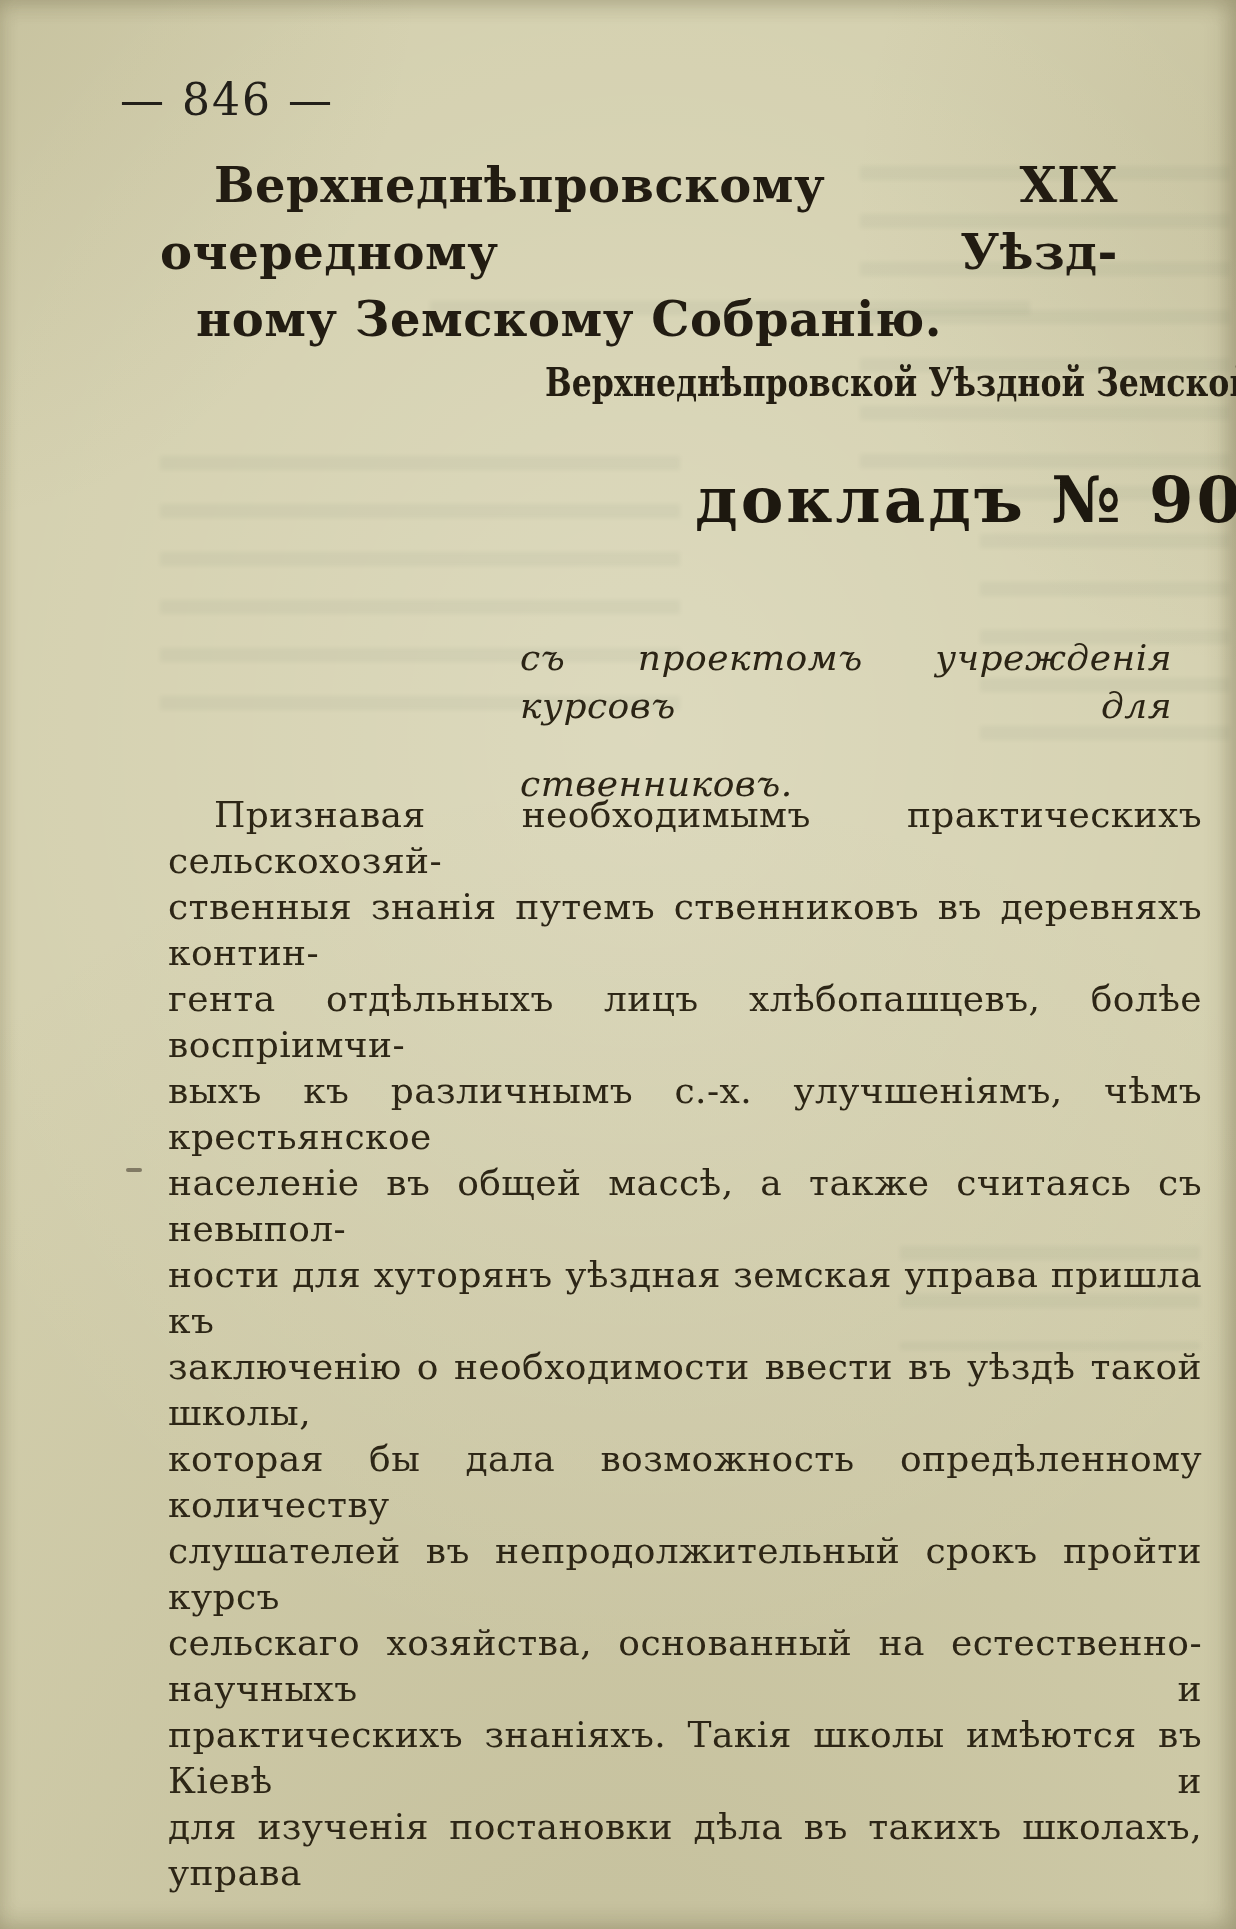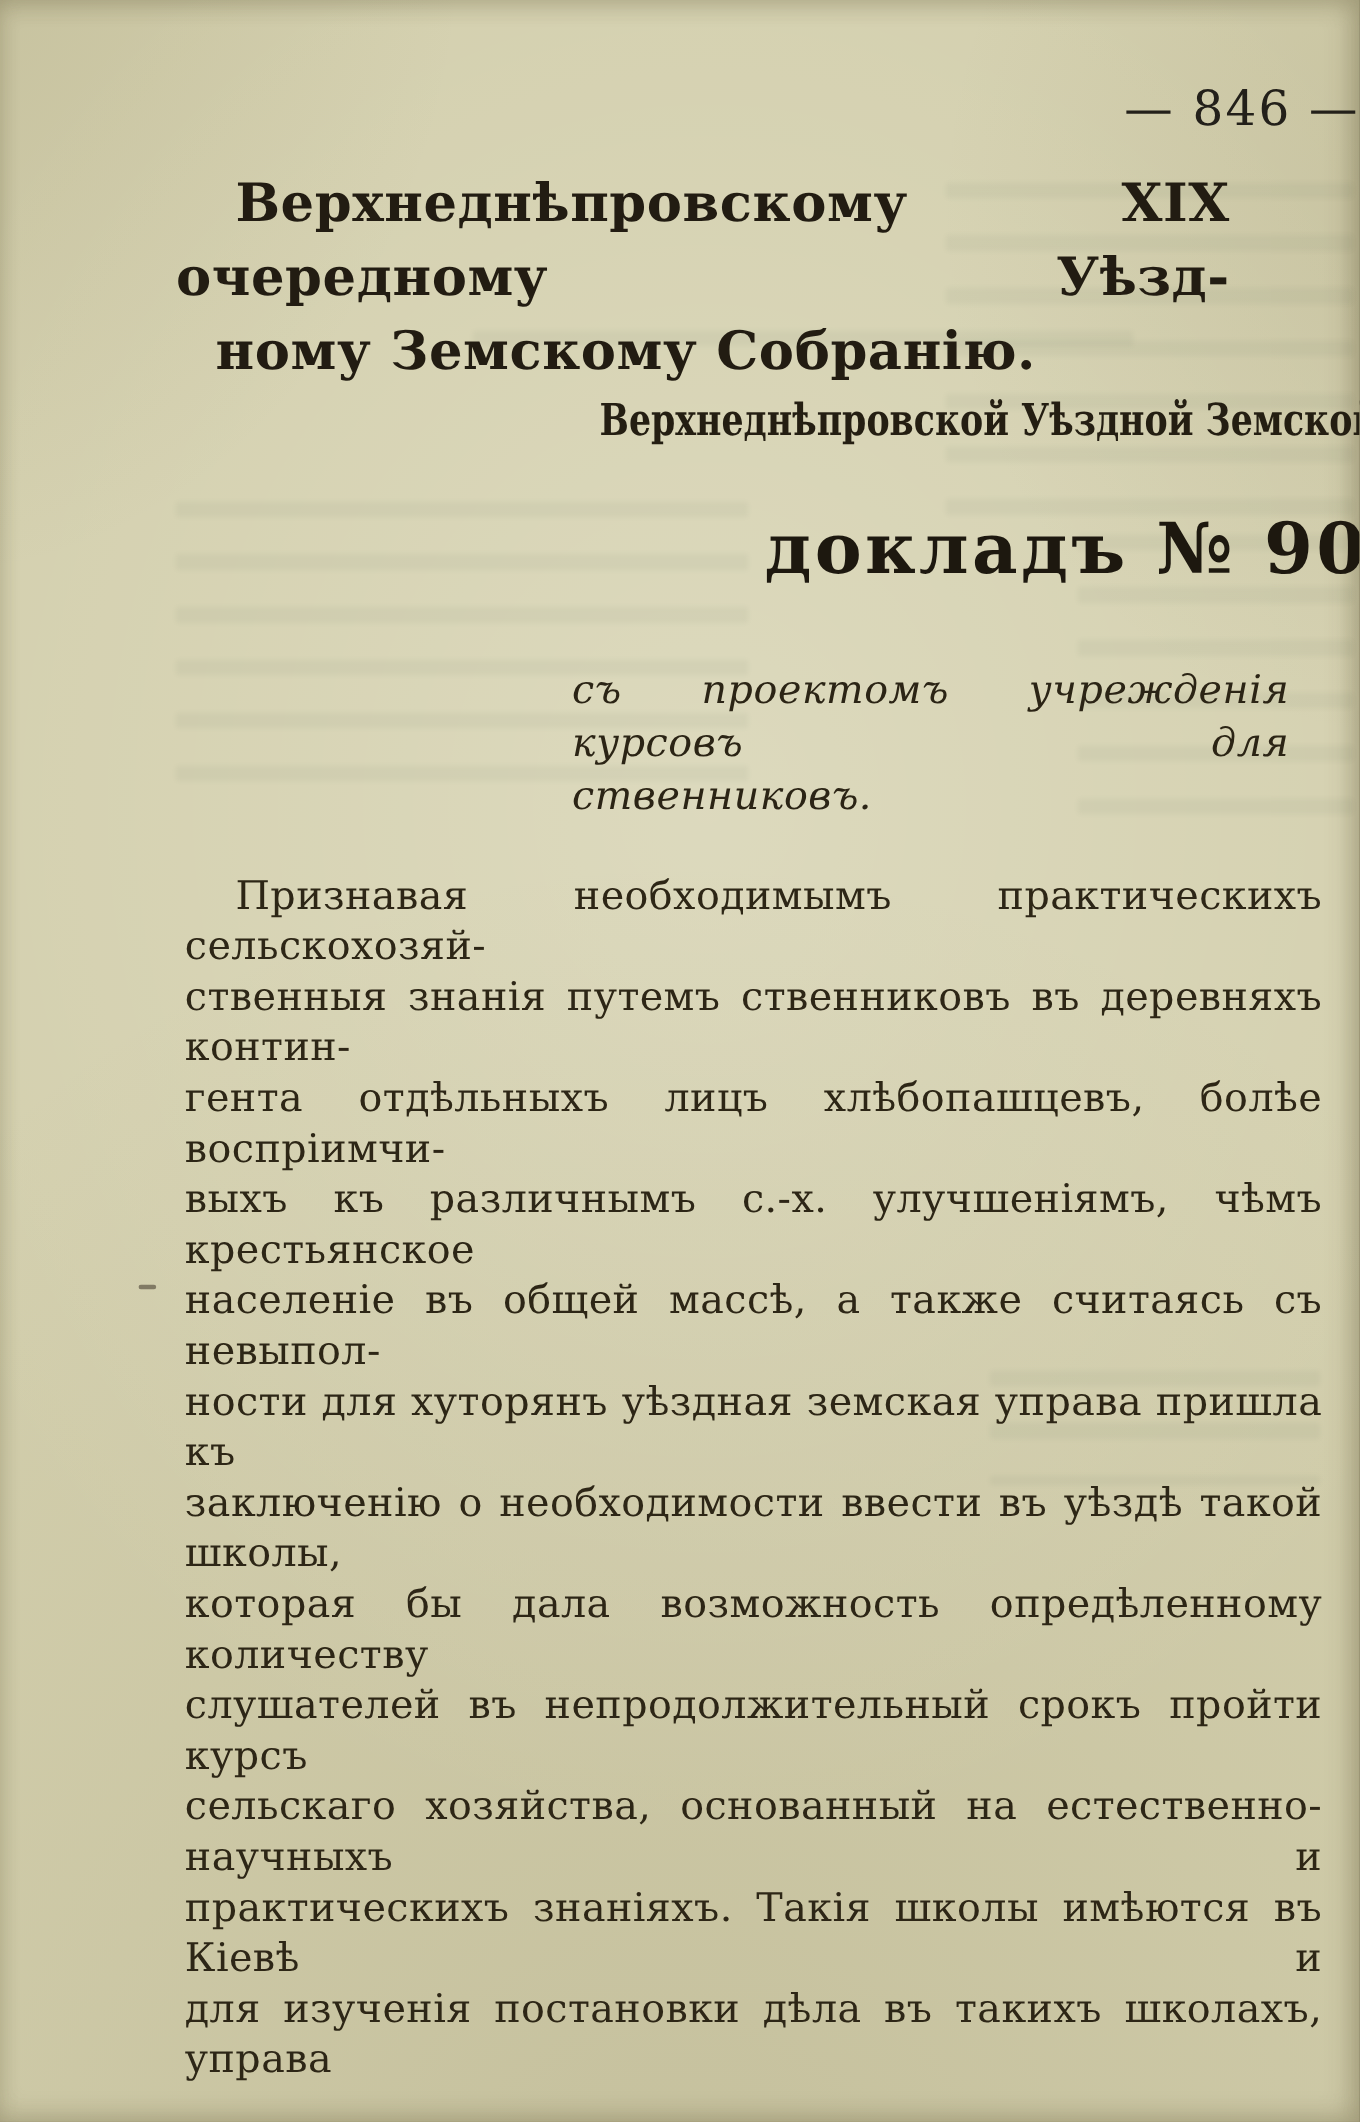--- a/index.html
+++ b/index.html
@@ -15,21 +15,21 @@
       radial-gradient(90% 70% at -6% -4%, rgba(112,102,60,.14), rgba(0,0,0,0) 45%),
       radial-gradient(70% 50% at 104% 10%, rgba(112,102,60,.12), rgba(0,0,0,0) 50%);
     box-shadow: inset -10px 0 22px rgba(92,82,48,.22), inset 0 8px 18px rgba(92,82,48,.14), inset 0 -10px 20px rgba(92,82,48,.12);
     font-family:"DejaVu Serif", serif;
     color:#2e2718;
   }
   .abs{position:absolute;}
   
   .pagenum{
     top:74px;left:0;width:1236px;
-    text-align:right;
+    text-align:left;
     font-size:44px;letter-spacing:2px;
     color:#23201a;
     padding-left:120px;box-sizing:border-box;
   }
   .heading{
     top:152px;left:160px;width:958px;
     font-size:48px;line-height:67px;font-weight:bold;
     color:#221c12;letter-spacing:.5px;
   }
   .heading .h1{ text-indent:54px; text-align:justify; text-align-last:justify; }
@@ -43,21 +43,21 @@
   .report-title{
     top:462px;left:695px;
     font-size:64px;font-weight:bold;color:#1d180f;
     letter-spacing:3px;white-space:nowrap;
   }
   .subtitle{
     top:604px;left:520px;width:652px;
     font-size:36px;line-height:48px;font-style:italic;
     color:#2b2415;letter-spacing:.5px;
   }
-  .subtitle .s{ text-align:justify; text-align-last:justify; }
+  .subtitle .s{ text-align:justify; text-align-last:justify;margin-top:30px; }
   .subtitle .s.last{ text-align-last:left; }
   .body-par{
     top:792px;left:168px;width:1034px;
     font-size:36px;line-height:46px;
     color:#2d2616;letter-spacing:.4px;
   }
   .bline{ text-align:justify; text-align-last:justify; white-space:normal; }
   .bline.first{ text-indent:46px; }
   
   .ghost{

